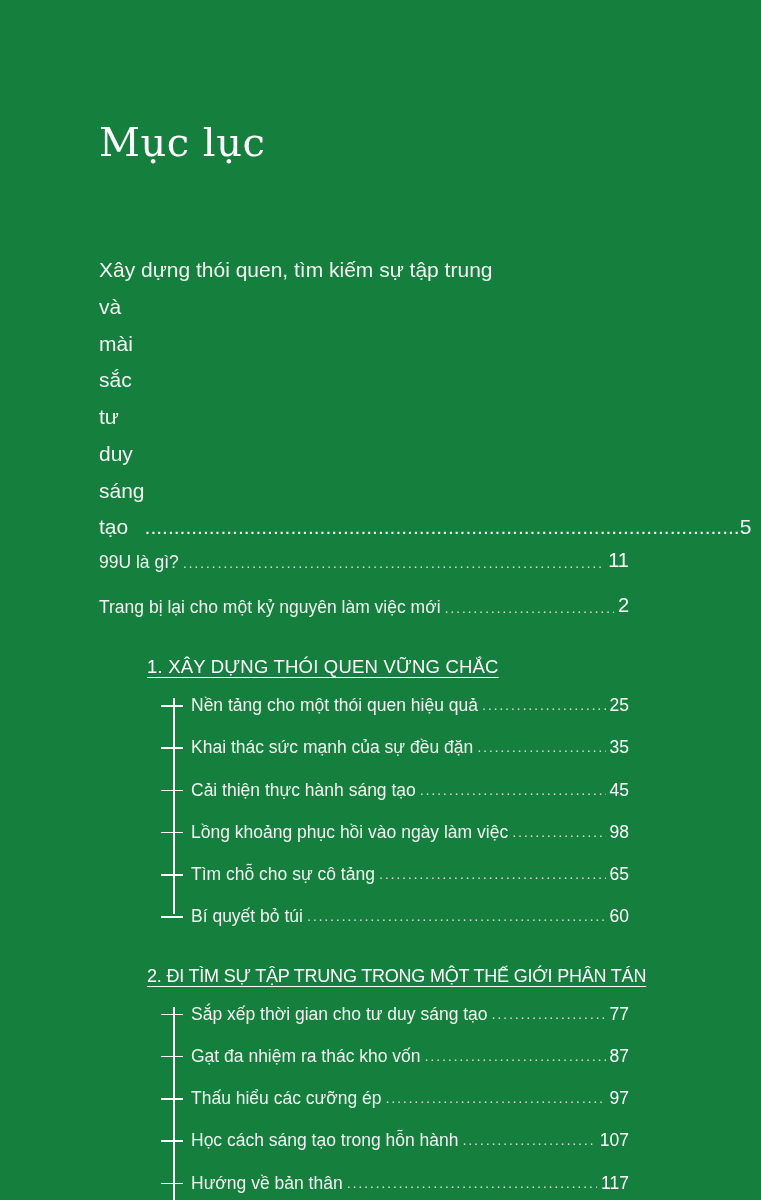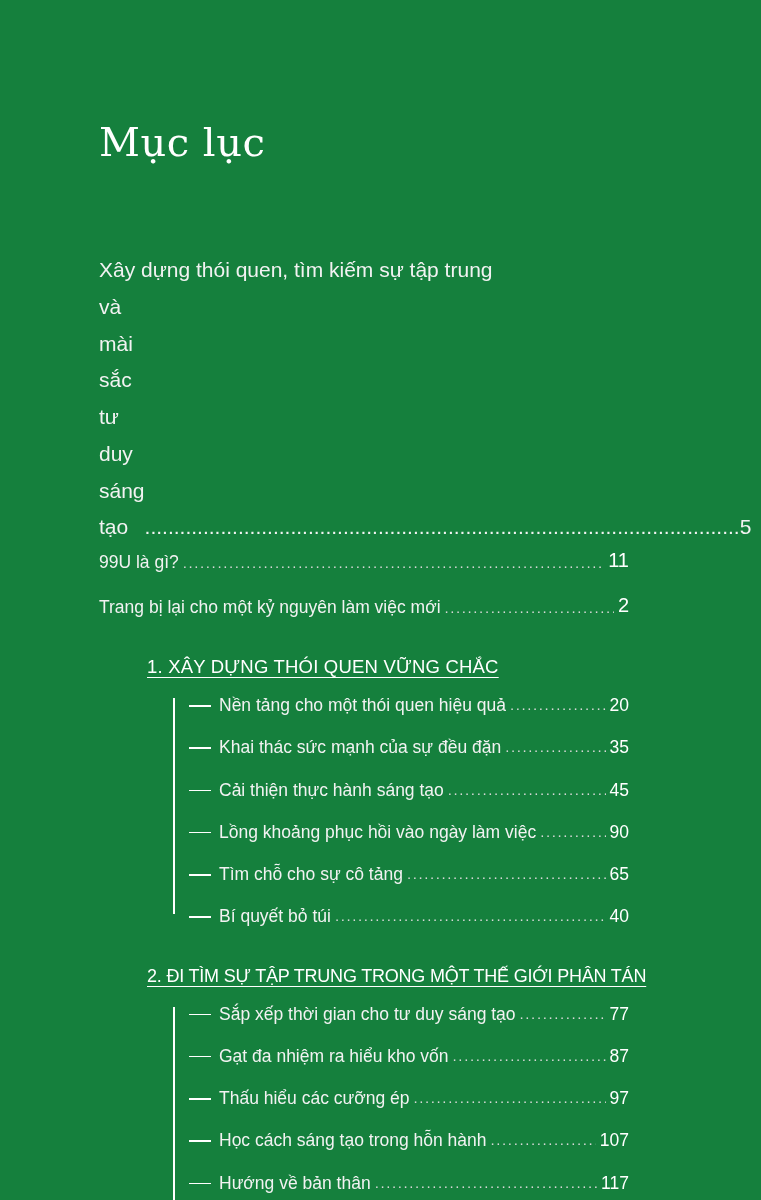--- a/index.html
+++ b/index.html
@@ -96,21 +96,21 @@
     margin: 0 0 14px 0;
     white-space: nowrap;
   }
   .section-title.tight {
     letter-spacing: -0.2px;
     font-size: 18px;
   }
   .items {
     position: relative;
     margin-left: 26px;
-    padding-left: 46px;
+    padding-left: 18px;
   }
   .items::before {
     content: "";
     position: absolute;
     left: 0;
     top: 6px;
     bottom: 16px;
     width: 1.5px;
     background: #ffffff;
   }
@@ -182,60 +182,60 @@
       </div>
 
     </div>
 
     <div class="section">
       <h2 class="section-title">1. XÂY DỰNG THÓI QUEN VỮNG CHẮC</h2>
       <div class="items">
         <div class="item">
           <span class="label">Nền tảng cho một thói quen hiệu quả</span>
           <span class="dots">......................................................................................................</span>
-          <span class="pagenum">20</span>
+          <span class="pagenum">25</span>
         </div>
         <div class="item">
           <span class="label">Khai thác sức mạnh của sự đều đặn</span>
           <span class="dots">......................................................................................................</span>
           <span class="pagenum">35</span>
         </div>
         <div class="item">
           <span class="label">Cải thiện thực hành sáng tạo</span>
           <span class="dots">......................................................................................................</span>
           <span class="pagenum">45</span>
         </div>
         <div class="item">
           <span class="label">Lồng khoảng phục hồi vào ngày làm việc</span>
           <span class="dots">......................................................................................................</span>
-          <span class="pagenum">90</span>
+          <span class="pagenum">98</span>
         </div>
         <div class="item">
           <span class="label">Tìm chỗ cho sự cô tảng</span>
           <span class="dots">......................................................................................................</span>
           <span class="pagenum">65</span>
         </div>
         <div class="item">
           <span class="label">Bí quyết bỏ túi</span>
           <span class="dots">......................................................................................................</span>
-          <span class="pagenum">40</span>
+          <span class="pagenum">60</span>
         </div>
       </div>
     </div>
 
     <div class="section">
       <h2 class="section-title tight">2. ĐI TÌM SỰ TẬP TRUNG TRONG MỘT THẾ GIỚI PHÂN TÁN</h2>
       <div class="items">
         <div class="item">
           <span class="label">Sắp xếp thời gian cho tư duy sáng tạo</span>
           <span class="dots">......................................................................................................</span>
           <span class="pagenum">77</span>
         </div>
         <div class="item">
-          <span class="label">Gạt đa nhiệm ra hiểu kho vốn</span>
+          <span class="label">Gạt đa nhiệm ra thác kho vốn</span>
           <span class="dots">......................................................................................................</span>
           <span class="pagenum">87</span>
         </div>
         <div class="item">
           <span class="label">Thấu hiểu các cưỡng ép</span>
           <span class="dots">......................................................................................................</span>
           <span class="pagenum">97</span>
         </div>
         <div class="item">
           <span class="label">Học cách sáng tạo trong hỗn hành</span>

